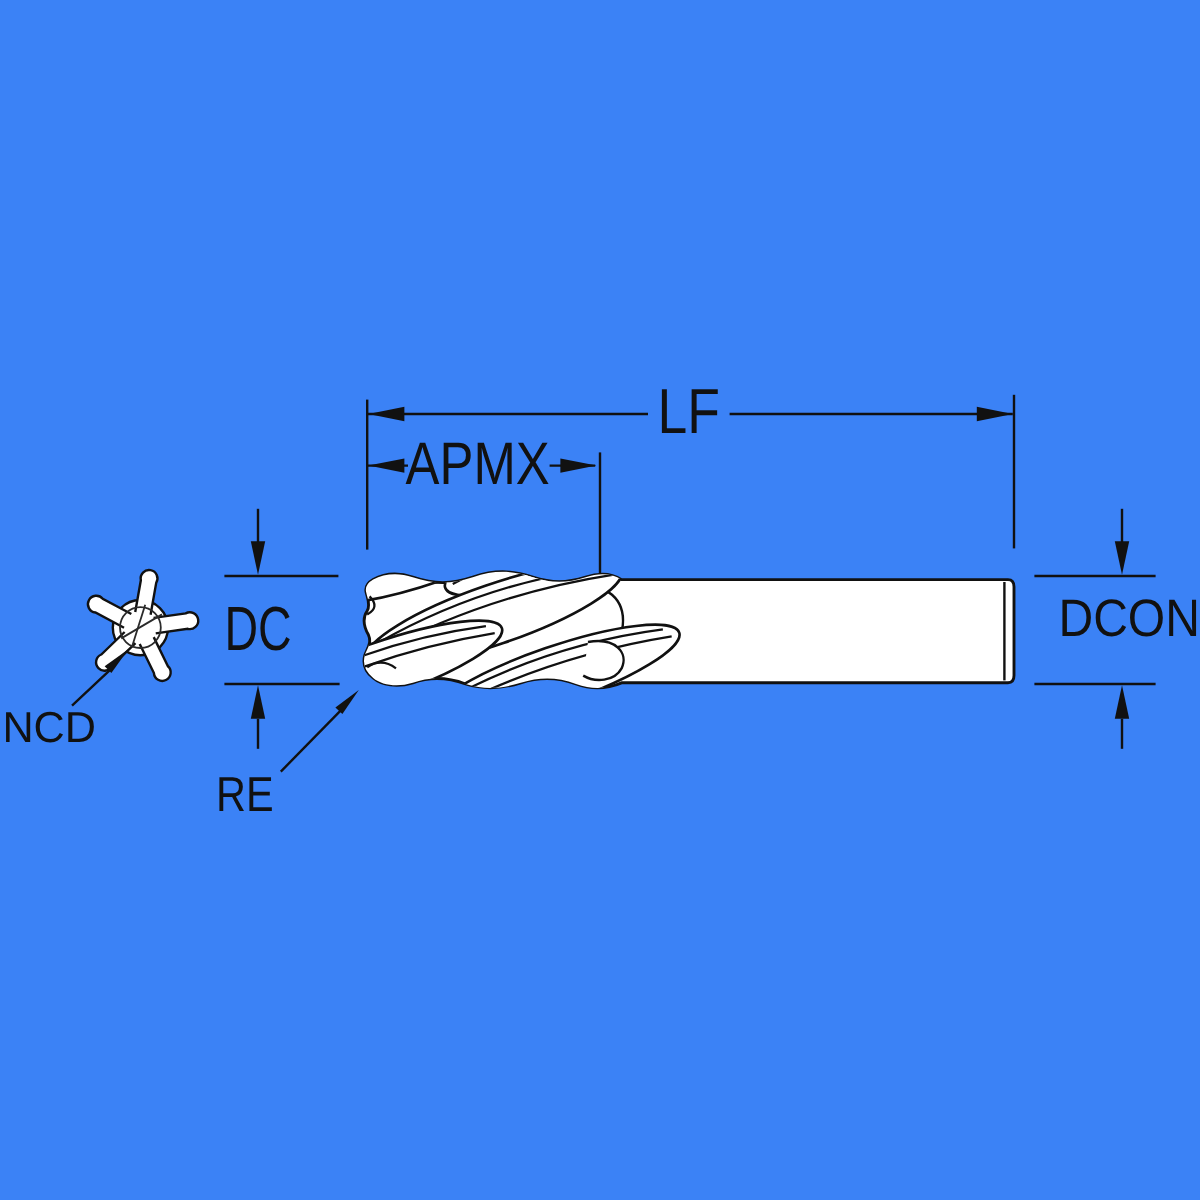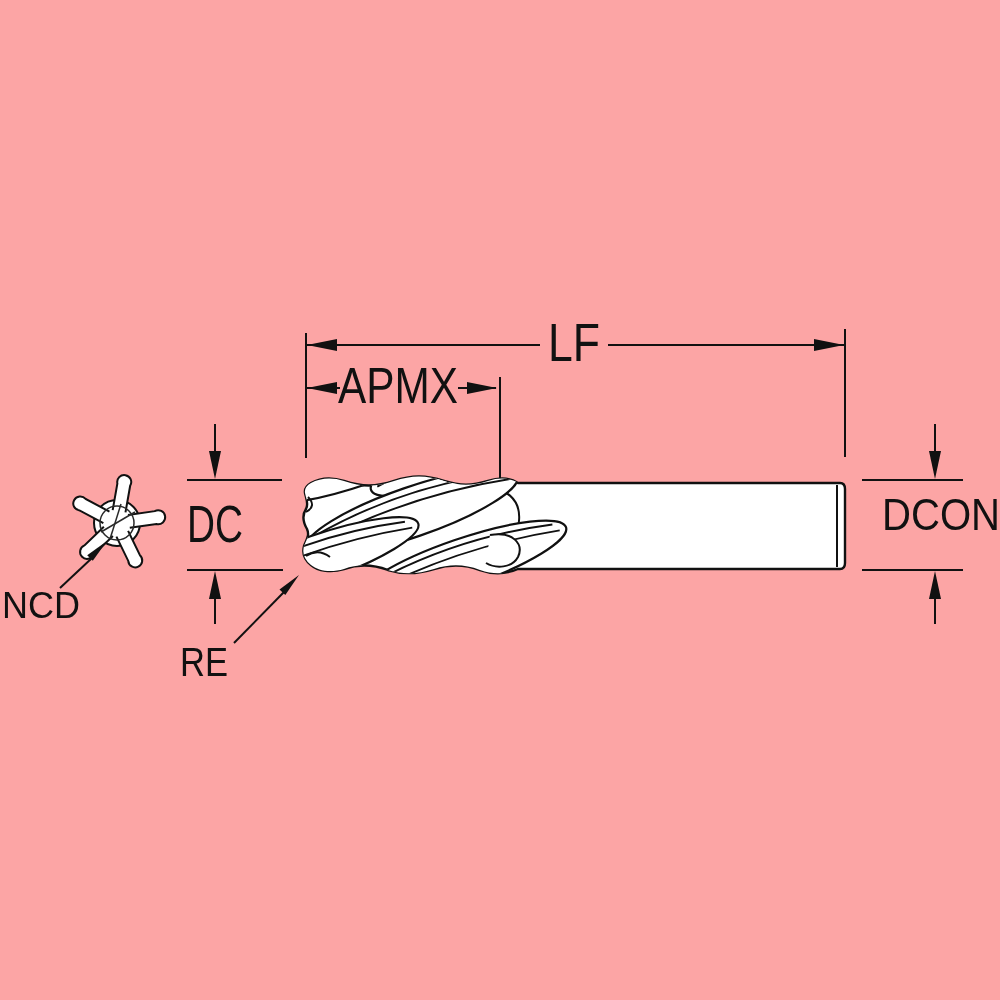--- a/index.html
+++ b/index.html
@@ -1,16 +1,16 @@
 <!DOCTYPE html>
 <html><head>
 <meta charset="utf-8">
 <style>
   html,body{margin:0;padding:0;background:#ffffff;}
-  .canvas{position:relative;width:1000px;height:1000px;background:#fca5a5;overflow:hidden;
+  .canvas{position:relative;width:1000px;height:1000px;background:#3b82f6;overflow:hidden;
           font-family:"Liberation Sans",sans-serif;}
   svg{display:block;}
   .ln{stroke:#111111;stroke-width:2;fill:none;}
   .thin{stroke:#111111;stroke-width:1.9;fill:none;}
   .hair{stroke:#2a2a2a;stroke-width:1.5;fill:none;}
   .arrow{fill:#111111;stroke:none;}
   .leaf{fill:#ffffff;stroke:#111111;stroke-width:2.2;}
   .body{fill:#ffffff;stroke:#111111;stroke-width:2.4;}
   .white{fill:#ffffff;stroke:#111111;stroke-width:2;}
   text{fill:#111111;}

